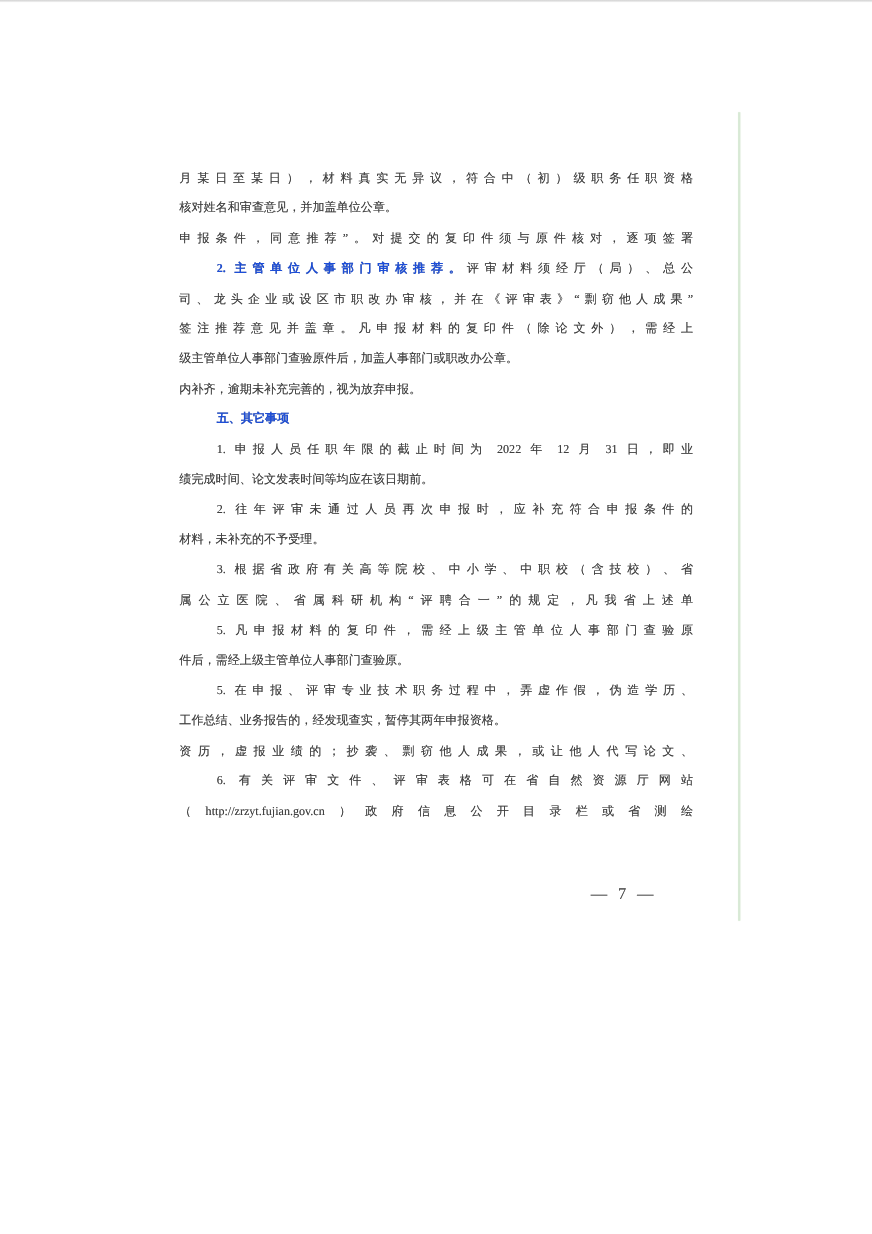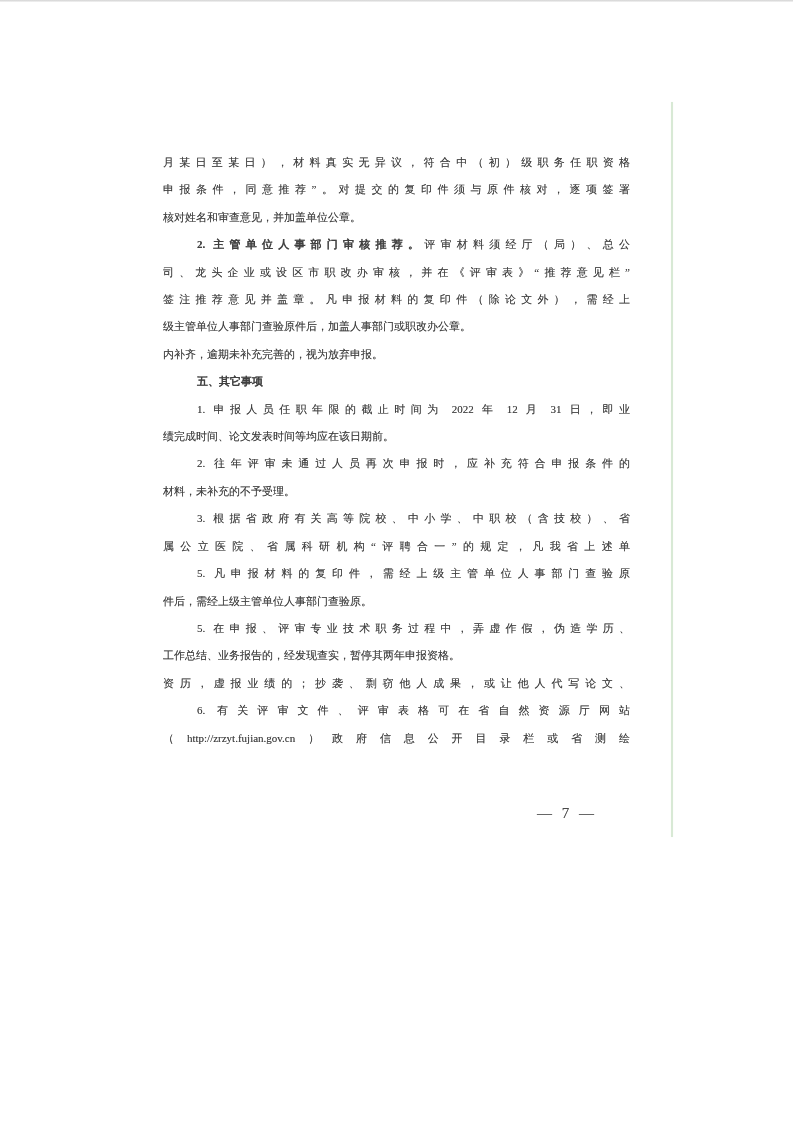--- a/index.html
+++ b/index.html
@@ -40,44 +40,44 @@
     text-shadow: 0 0 0.5px rgba(62,62,62,0.55);
   }
   .line { min-height: 27.4px; }
   .j {
     text-align: justify;
     text-align-last: justify;
   }
   .in { text-indent: 34px; }
   .b {
     font-weight: bold;
-    color: #404040;
+    color: #1d4ed8;
   }
   .page-number {
     position: absolute;
     top: 805px;
     right: 196px;
     font-size: 15px;
     letter-spacing: 3px;
     color: #4a4a4a;
     text-shadow: 0 0 0.5px rgba(74,74,74,0.5);
   }
 </style>
 </head>
 <body>
 
 <div class="top-edge"></div>
 <div class="vertical-rule"></div>
 
 <div class="doc-text">
   <div class="line j"><span class="b"></span><span>月某日至某日），材料真实无异议，符合中（初）级职务任职资格</span></div>
+  <div class="line"><span class="b"></span><span>核对姓名和审查意见，并加盖单位公章。</span></div>
   <div class="line j"><span class="b"></span><span>申报条件，同意推荐”。对提交的复印件须与原件核对，逐项签署</span></div>
-  <div class="line"><span class="b"></span><span>核对姓名和审查意见，并加盖单位公章。</span></div>
   <div class="line j in"><span class="b">2. 主管单位人事部门审核推荐。</span><span>评审材料须经厅（局）、总公</span></div>
-  <div class="line j"><span class="b"></span><span>司、龙头企业或设区市职改办审核，并在《评审表》“推荐意见栏”</span></div>
+  <div class="line j"><span class="b"></span><span>司、龙头企业或设区市职改办审核，并在《评审表》“剽窃他人成果”</span></div>
   <div class="line j"><span class="b"></span><span>签注推荐意见并盖章。凡申报材料的复印件（除论文外），需经上</span></div>
   <div class="line"><span class="b"></span><span>级主管单位人事部门查验原件后，加盖人事部门或职改办公章。</span></div>
   <div class="line"><span class="b"></span><span>内补齐，逾期未补充完善的，视为放弃申报。</span></div>
   <div class="line in"><span class="b">五、其它事项</span><span></span></div>
   <div class="line j in"><span class="b"></span><span>1. 申报人员任职年限的截止时间为 2022 年 12 月 31 日，即业</span></div>
   <div class="line"><span class="b"></span><span>绩完成时间、论文发表时间等均应在该日期前。</span></div>
   <div class="line j in"><span class="b"></span><span>2. 往年评审未通过人员再次申报时，应补充符合申报条件的</span></div>
   <div class="line"><span class="b"></span><span>材料，未补充的不予受理。</span></div>
   <div class="line j in"><span class="b"></span><span>3. 根据省政府有关高等院校、中小学、中职校（含技校）、省</span></div>
   <div class="line j"><span class="b"></span><span>属公立医院、省属科研机构“评聘合一”的规定，凡我省上述单</span></div>

